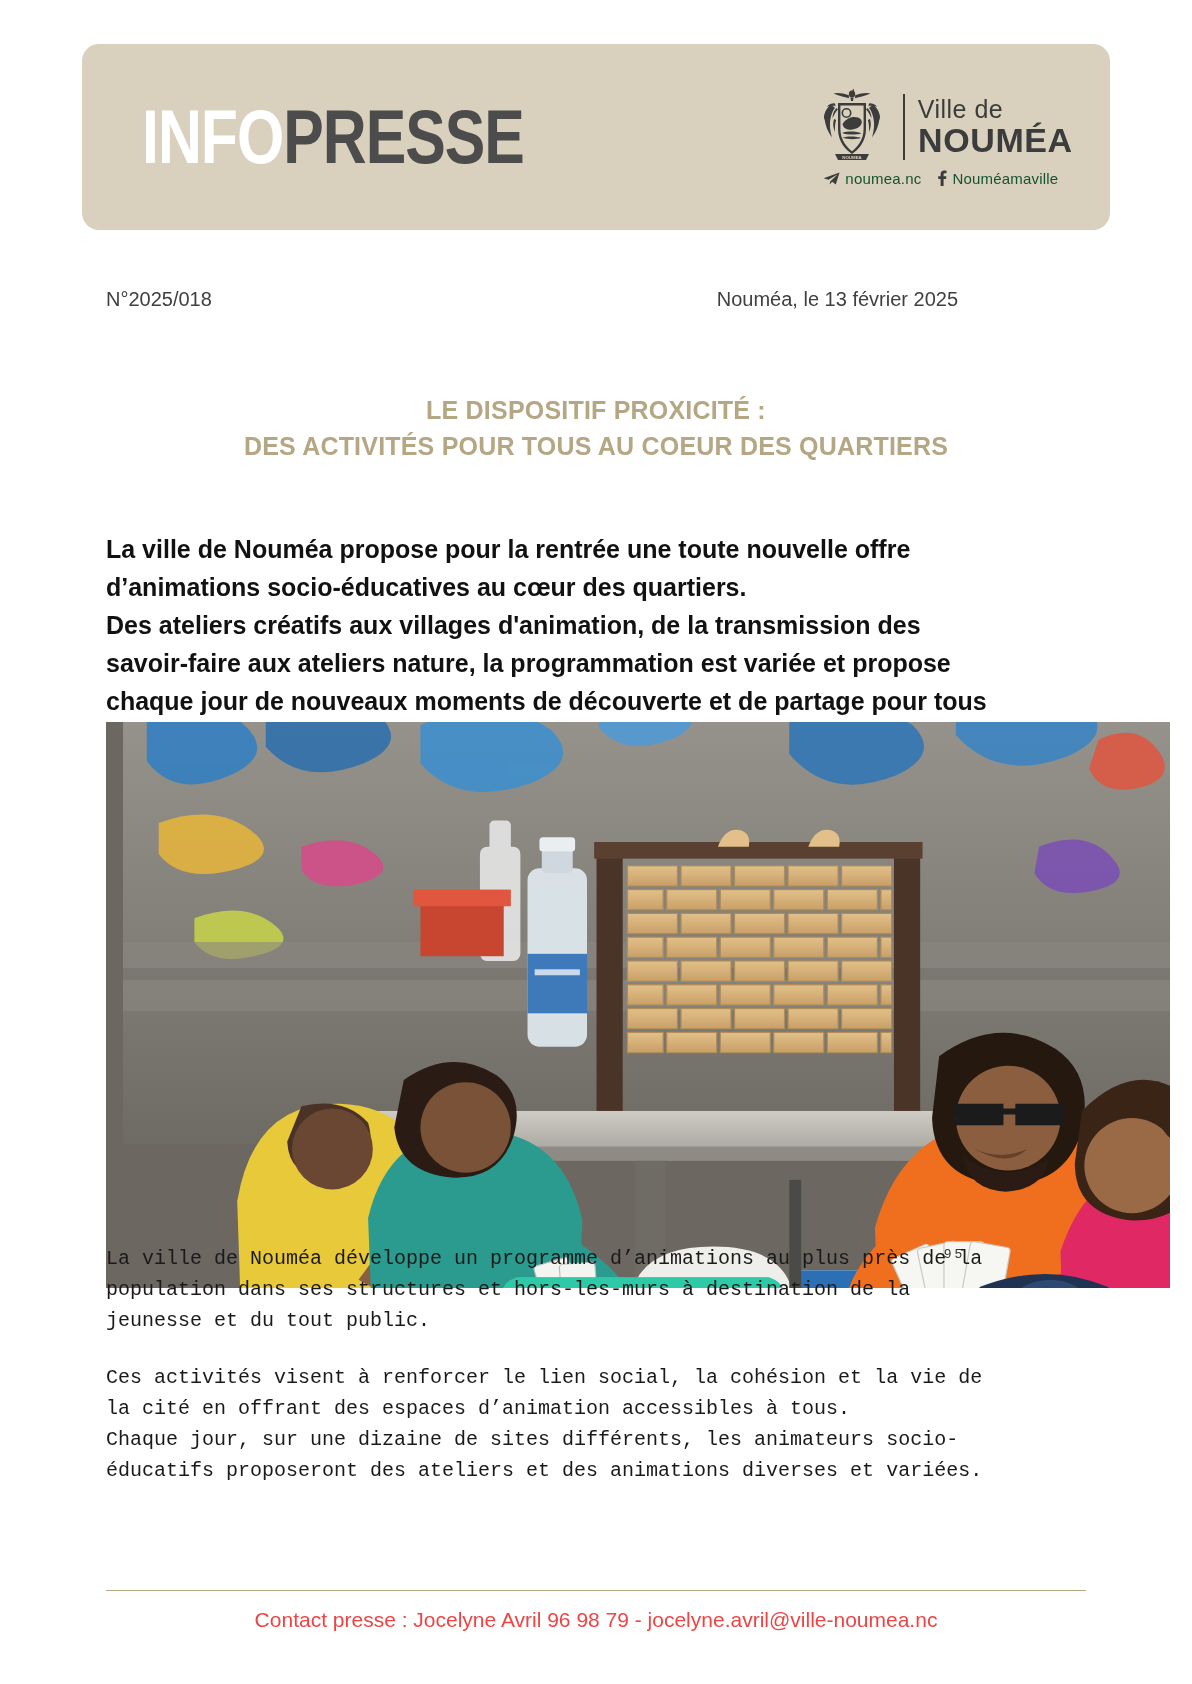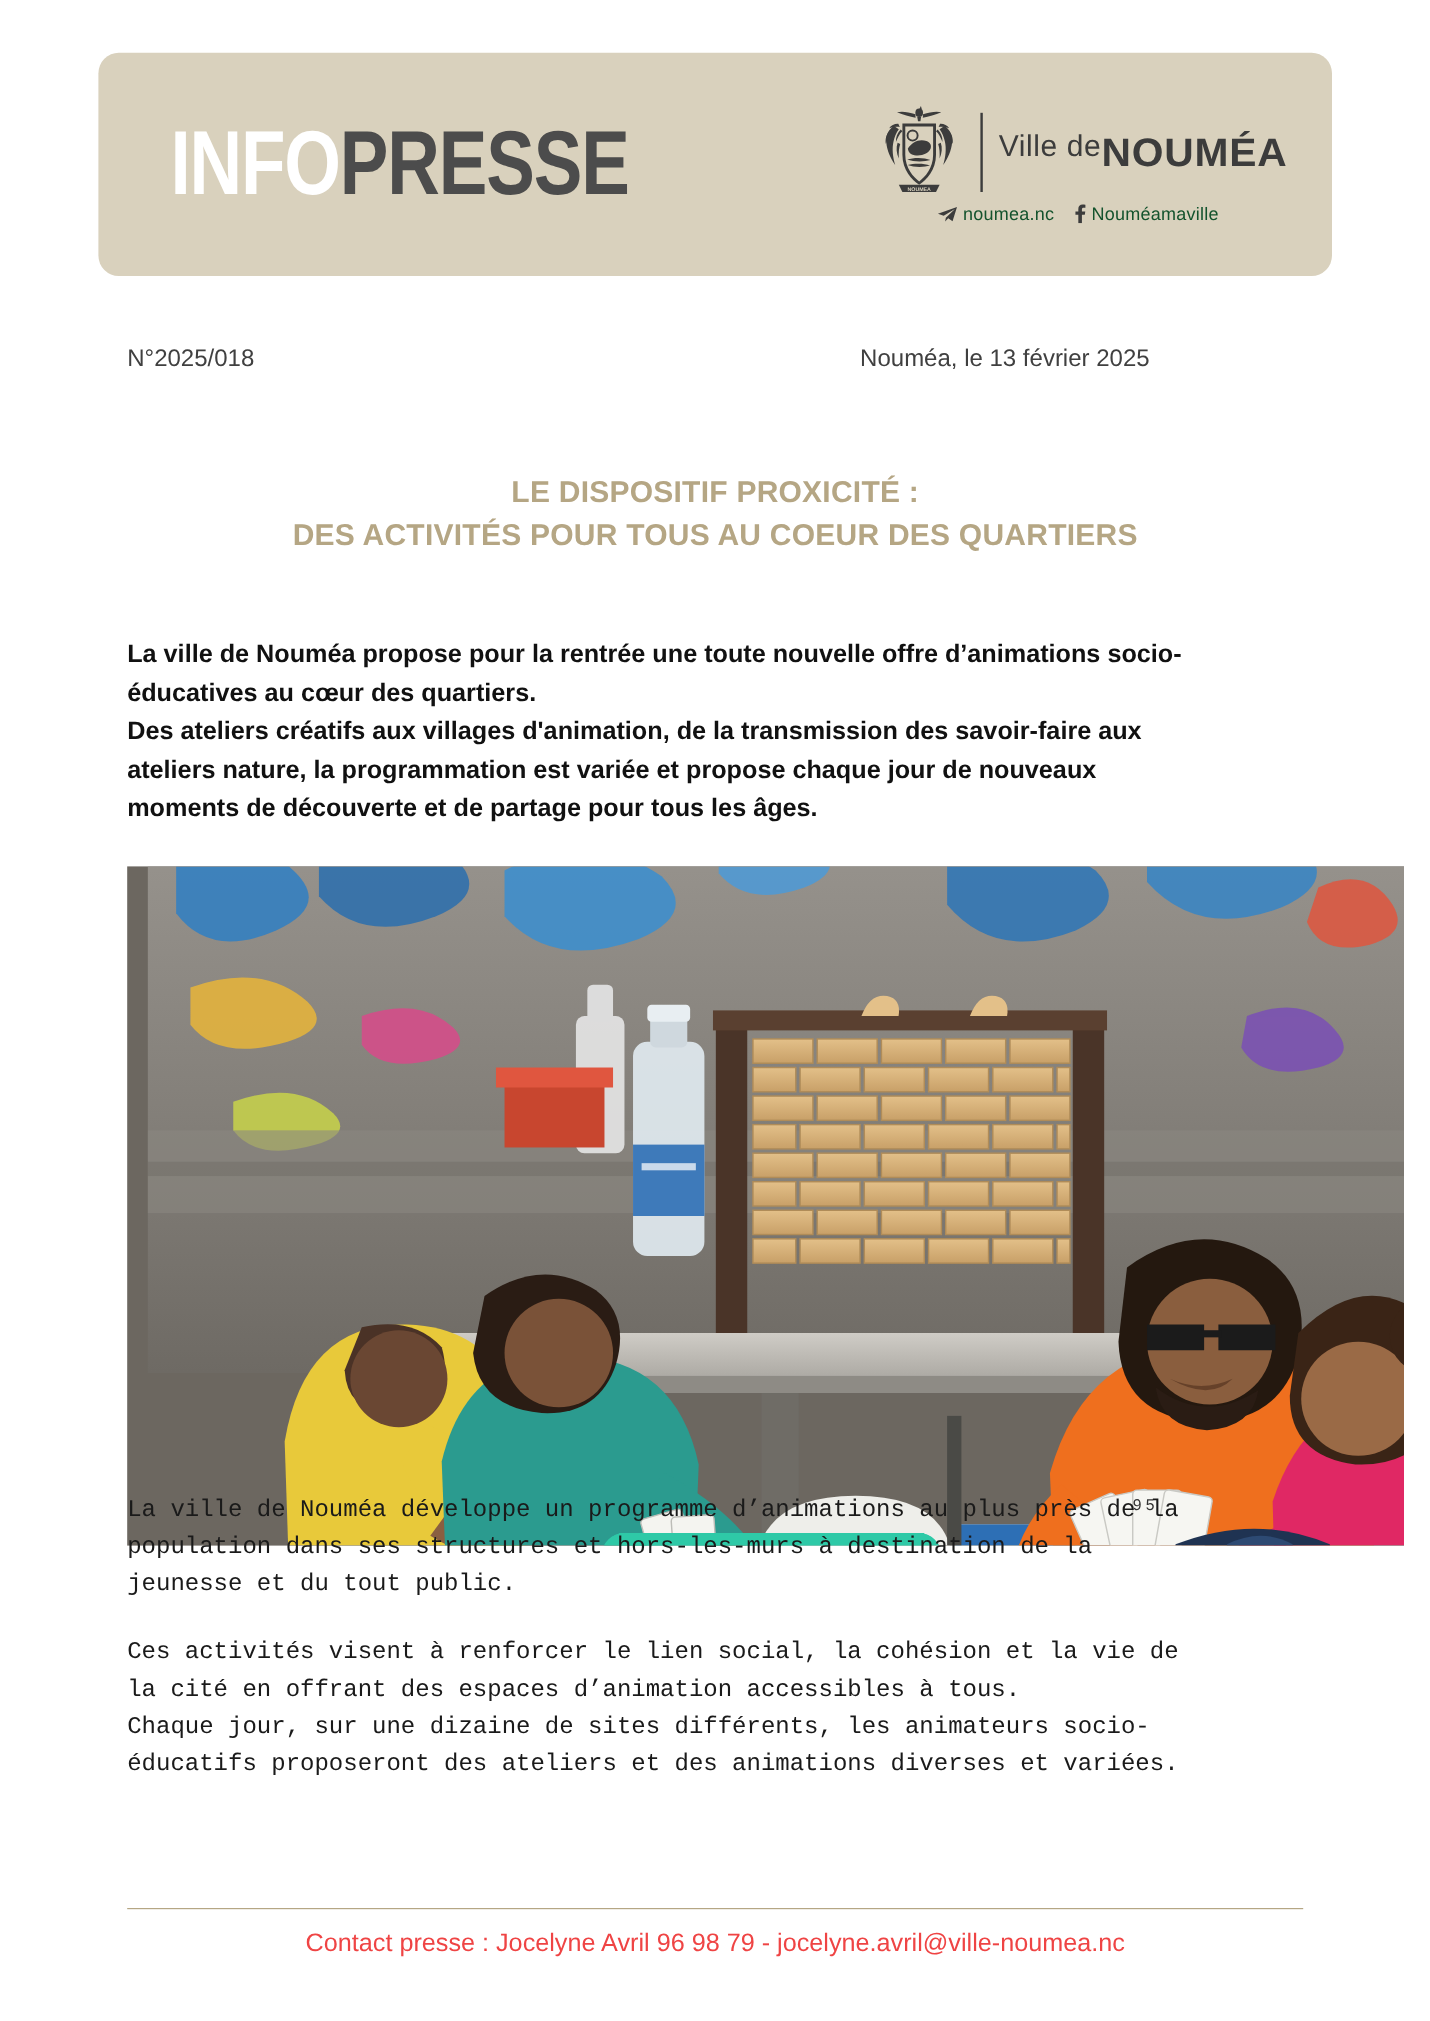--- a/index.html
+++ b/index.html
@@ -57,21 +57,21 @@
     gap: 13px;
   }
   .crest { width: 76px; height: 78px; display: block; }
   .logo-divider {
     width: 2px;
     height: 66px;
     background: #3c3c3c;
   }
   .logo-words {
     display: flex;
-    flex-direction: row;
+    flex-direction: column;
     line-height: 1;
   }
   .logo-ville {
     font-size: 25px;
     color: #3c3c3c;
     letter-spacing: 0.5px;
     font-weight: 400;
     margin-bottom: 2px;
   }
   .logo-noumea {
@@ -121,21 +121,21 @@
     line-height: 1.42;
     letter-spacing: 0.2px;
   }
 
   
   .lead {
     position: absolute;
     left: 106px;
     top: 530px;
     width: 890px;
-    font-size: 21px;
+    font-size: 25px;
     font-weight: 700;
     line-height: 1.52;
     color: #111111;
   }
   .lead p { margin: 0; }
 
   
   .photo {
     position: absolute;
     left: 106px;

